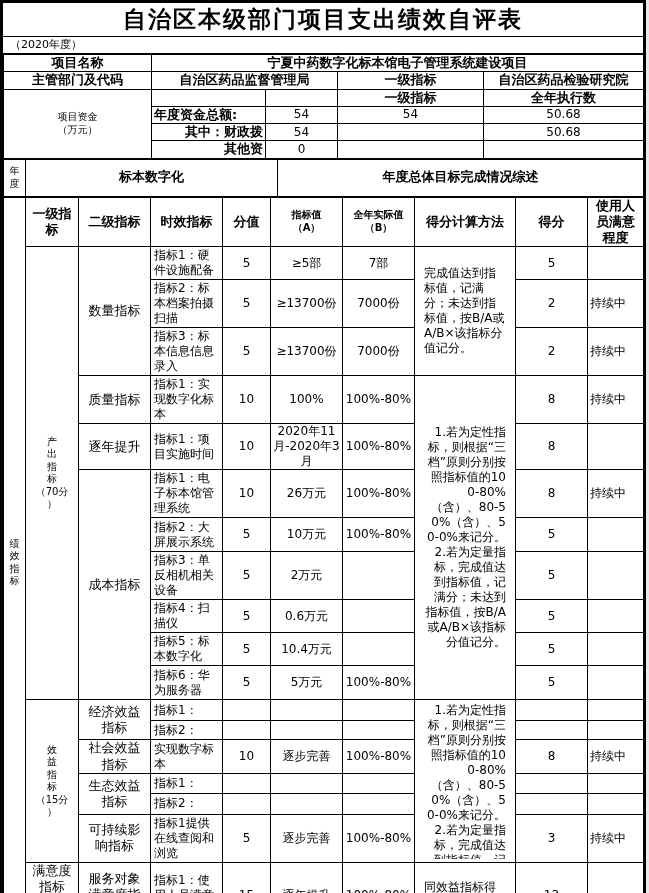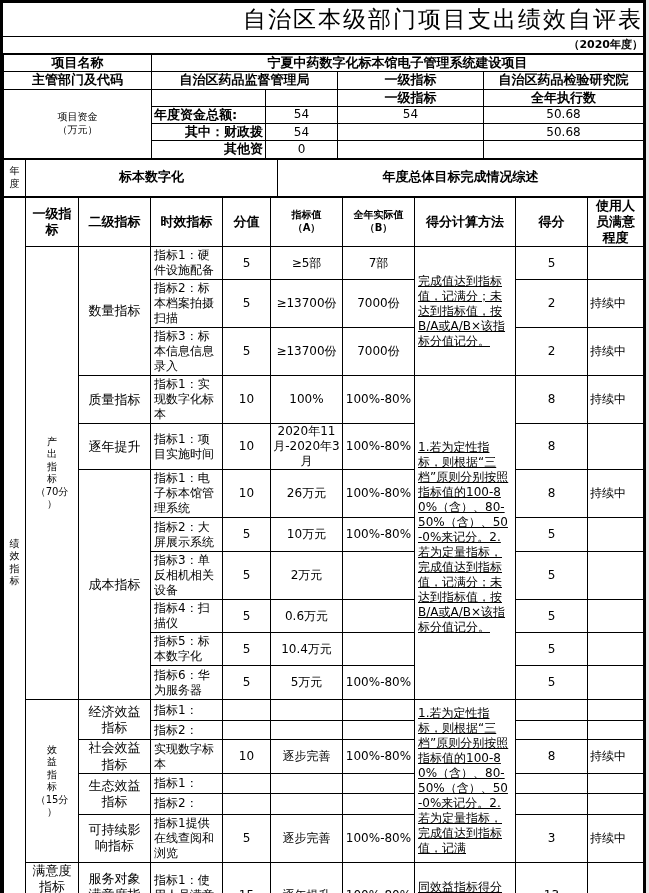--- a/index.html
+++ b/index.html
@@ -5,43 +5,43 @@
   html,body{margin:0;padding:0;background:#e9e9e9;}
   .sheet{
     width:646px;
     box-sizing:border-box;
     background:#fff;
     border:3px solid #000;
     font-family:"DejaVu Sans","Liberation Sans",sans-serif;
     color:#000;
   }
   .title{
-    height:33px;line-height:33px;text-align:right;
-    font-size:23px;font-weight:normal;letter-spacing:2px;
+    height:33px;line-height:33px;text-align:center;
+    font-size:23px;font-weight:bold;letter-spacing:2px;
     border-bottom:1px solid #000;white-space:nowrap;overflow:hidden;
   }
   .subtitle{
-    height:16px;line-height:16px;text-align:right;
-    font-size:11px;font-weight:bold;border-bottom:1px solid #000;
+    height:16px;line-height:16px;text-align:left;
+    font-size:11px;font-weight:normal;border-bottom:1px solid #000;padding-left:7px;
   }
   table{border-collapse:collapse;table-layout:fixed;width:100%;}
   td{
     border:1px solid #000;
     font-size:12px;line-height:1.25;
     text-align:center;vertical-align:middle;
     padding:0 2px;overflow:hidden;word-break:break-all;
   }
   td.lbl{font-size:13px;font-weight:bold;}
   td.left{text-align:left;}
   td.right{text-align:right;}
   td.v{white-space:pre-line;font-size:10px;}
   td.l2{font-size:13px;padding:0 6px;}
   td.l3{text-align:left;padding:1px 3px;}
-  td.method{text-align:left;padding:1px 3px;text-decoration:underline;}
-  .clip{overflow:hidden;text-align:left;}
+  td.method{text-align:left;padding:1px 9px;}
+  .clip{overflow:hidden;text-align:right;}
 </style>
 </head>
 <body>
 
 <div class="sheet">
 
   <div class="title">自治区本级部门项目支出绩效自评表</div>
   <div class="subtitle">（2020年度）</div>
 
   <table>

